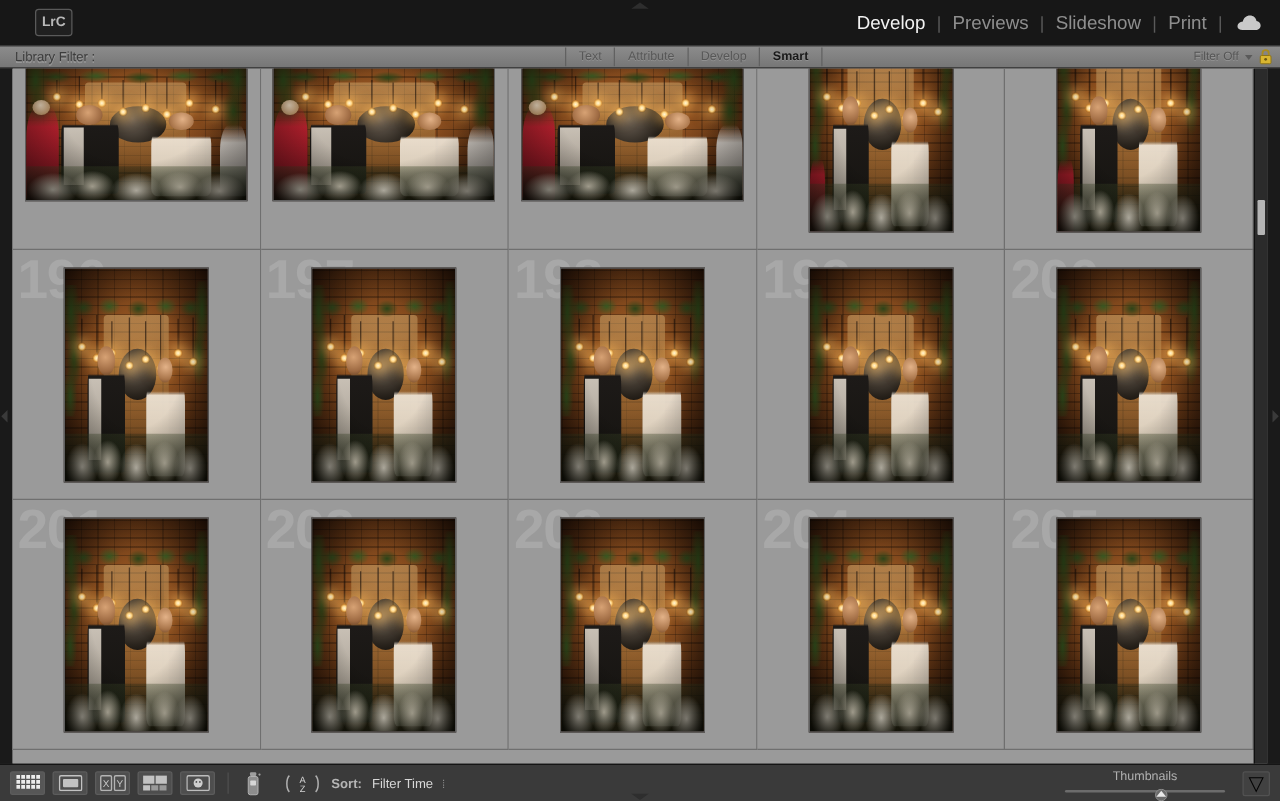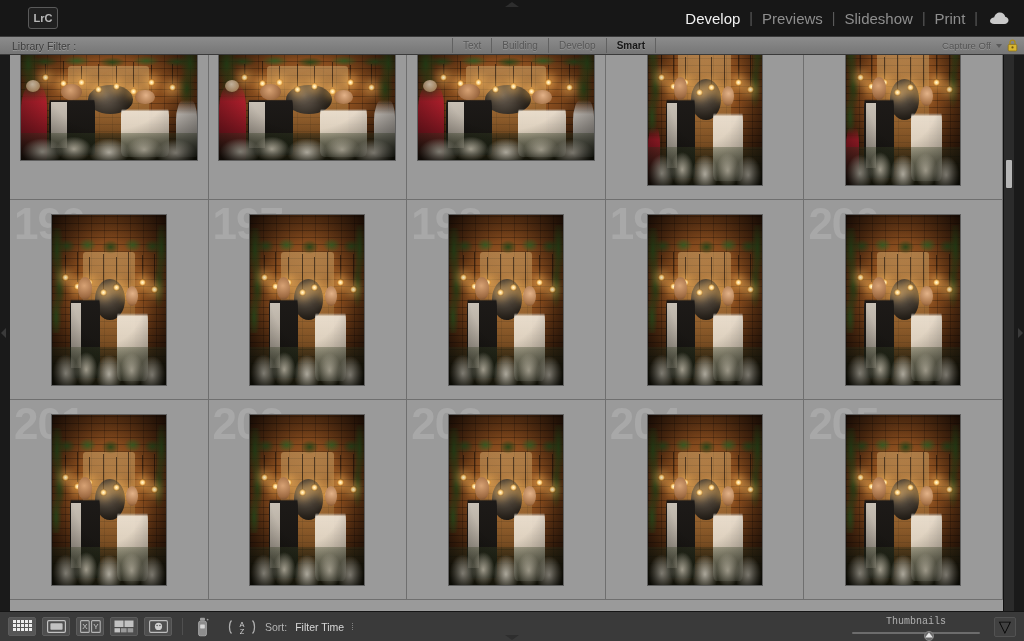--- a/index.html
+++ b/index.html
@@ -410,36 +410,36 @@
     cursor: pointer;
   }
   .tb-sortdir {
     width: 34px; height: 20px;
     display: flex; align-items: center; justify-content: center;
     cursor: pointer; margin-left: 12px;
   }
   .tb-sortlabel {
     color: #b4b4b4; font-size: 10.5px; margin-left: 6px;
     white-space: nowrap;
+    font-weight: bold;
   }
   .tb-sortvalue {
     color: #d8d8d8; font-size: 10.5px; margin-left: 8px;
     white-space: nowrap; cursor: pointer;
   }
   .tb-sortvalue-chev {
     margin-left: 7px; color: #8d8d8d; font-size: 9px; cursor: pointer;
   }
   .tb-right {
     margin-left: auto;
     display: flex; align-items: center; gap: 8px;
   }
   .thumbs-block {
     display: flex; flex-direction: column; align-items: center;
     gap: 1px;
-    font-family: Liberation Mono, monospace;
   }
   .thumbs-label { color: #b0b0b0; font-size: 10px; line-height: 11px; }
   .slider {
     position: relative;
     width: 128px; height: 10px;
     display: flex; align-items: center;
   }
   .slider-track {
     position: absolute; left: 0; right: 0; top: 4px;
     height: 2px; background: #6c6c6c; border-radius: 1px;
@@ -487,27 +487,27 @@
         </svg>
       </div>
     </div>
   </div>
 
   <div class="filterbar">
     <div class="filter-label">Library Filter :</div>
 
     <div class="filter-tabs">
       <div class="ftab">Text</div>
-      <div class="ftab">Building</div>
+      <div class="ftab">Attribute</div>
       <div class="ftab">Develop</div>
       <div class="ftab active">Smart</div>
     </div>
 
     <div class="filter-right">
-      <div class="filters-off">Capture Off</div>
+      <div class="filters-off">Filter Off</div>
       <div class="chev-down"></div>
       <div class="lock-icon">
         <svg width="11" height="13" viewBox="0 0 11 13">
           <path d="M3 5.5V3.6C3 2.2 4.1 1.1 5.5 1.1S8 2.2 8 3.6v1.9" stroke="#a98b1e" stroke-width="1.4" fill="none"></path>
           <rect x="1.2" y="5.4" width="8.6" height="6.6" rx="1.1" fill="#d9b630" stroke="#8e7416" stroke-width="0.8"></rect>
           <circle cx="5.5" cy="8.4" r="1.1" fill="#6d5810"></circle>
         </svg>
       </div>
     </div>
   </div>

